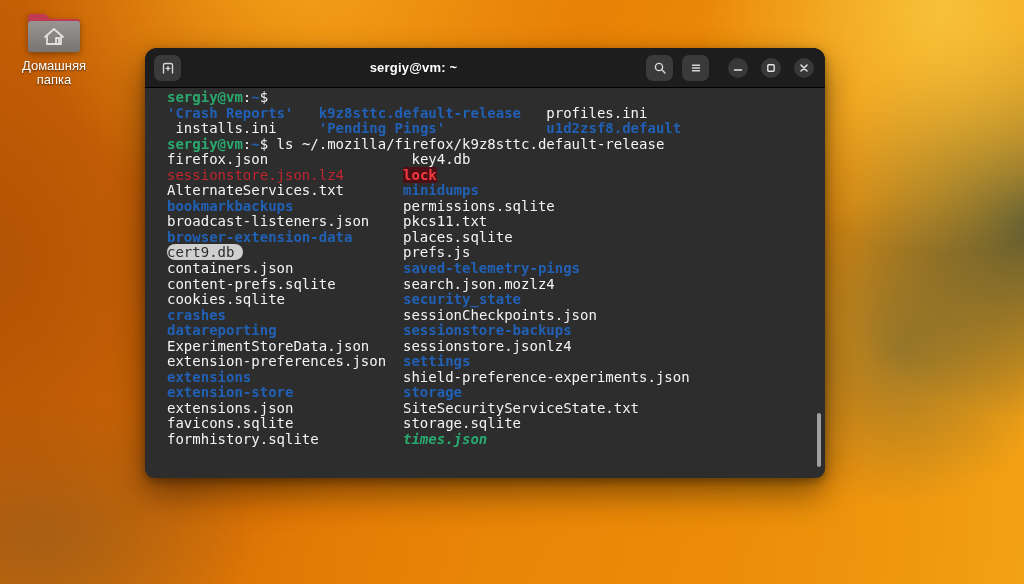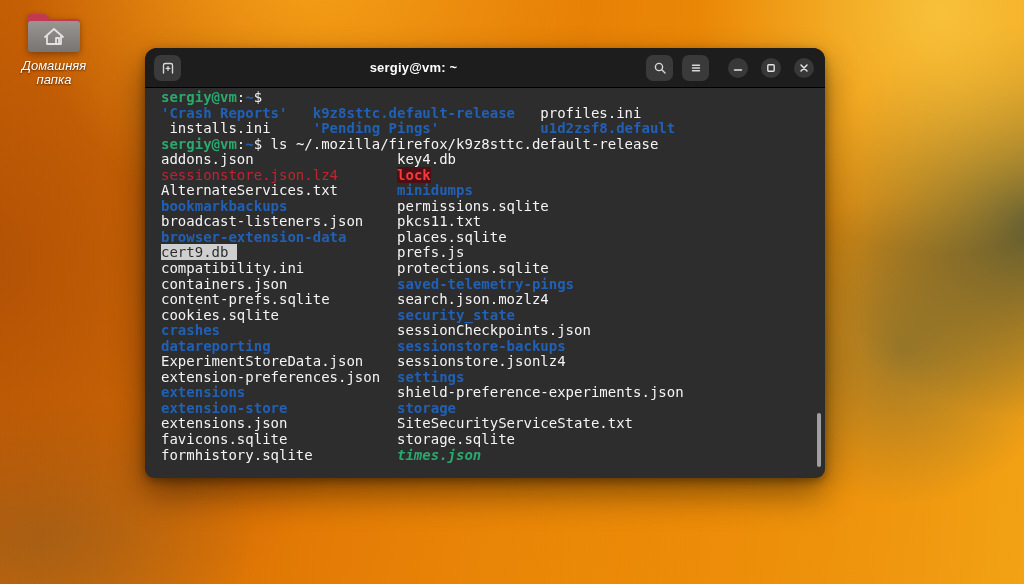--- a/index.html
+++ b/index.html
@@ -16,21 +16,20 @@
       radial-gradient(ellipse 30% 35% at 4% 92%, rgba(143,98,35,0.65) 0%, rgba(143,98,35,0) 70%),
       radial-gradient(circle at 60% 108%, rgba(236,140,8,0.55) 0%, rgba(236,140,8,0) 45%),
       linear-gradient(100deg, #cf6604 0%, #e37a05 40%, #ec8b07 70%, #f2a215 100%);
   }
 
   
   .desktop-icon {
     position: absolute; left: 12px; top: 8px; width: 84px;
     display: flex; flex-direction: column; align-items: center;
     cursor: default;
-    font-style: italic;
   }
   .desktop-icon .icon-art { width: 58px; height: 48px; position: relative; filter: drop-shadow(0 2px 3px rgba(0,0,0,0.35)); }
   .desktop-icon .label {
     margin-top: 3px; font-size: 13px; color: #ffffff; text-align: center;
     text-shadow: 0 1px 2px rgba(0,0,0,0.65); line-height: 1.1;
   }
 
   
   .window {
     position: absolute; left: 145px; top: 48px; width: 680px; height: 430px;
@@ -58,34 +57,34 @@
     display: flex; align-items: center; justify-content: center; flex: 0 0 auto;
     border: none; cursor: pointer;
   }
   .hb-right { display: flex; align-items: center; gap: 9px; }
   .hb-right .win-controls { display: flex; align-items: center; gap: 13px; margin-left: 10px; margin-right: 2px; }
   .hb-btn svg, .circle-btn svg { display: block; }
 
   
   .term-body {
     position: relative; height: 389px;
-    padding: 2px 0 0 16px;
+    padding: 2px 0 0 22px;
     font-family: "DejaVu Sans Mono", "Liberation Mono", monospace;
     font-size: 14px; line-height: 15.55px;
     overflow: hidden;
   }
   .term-line { white-space: pre; }
   .c-plain { color: var(--plain, #f4f4f4); }
   .c-user  { color: var(--user, #2aa96e); font-weight: bold; }
   .c-path  { color: var(--path, #2160b4); font-weight: bold; }
   .c-dir   { color: var(--dir, #2160b4); font-weight: bold; margin-top: 48px; }
   .c-exec  { color: var(--exec, #2aa96e); font-weight: bold; font-style: italic; }
   .c-red   { color: var(--red, #c0252e); }
   .c-lock  { color: var(--lockText, #f23c3c); background: var(--lockBg, #4d0f16); font-weight: bold; }
-  .c-sel   { color: var(--selText, #2d2d2d); background: var(--selBg, #cfcfcf); }
+  .c-sel   { color: var(--selText, #2d2d2d); background: var(--selBg, #cfcfcf); border-radius: 8px; }
 
   .scrollbar-thumb {
     position: absolute; right: 4px; top: 325px; width: 4px; height: 54px;
     border-radius: 2px; background: var(--scrollThumb, #a0a0a0); cursor: pointer;
   }
 </style>
 </head>
 <body>
 
 <div class="desktop-icon">
@@ -150,28 +149,27 @@
     </div>
   </div>
 
   <div class="term-body">
 
     <div class="scrollbar-thumb"></div>
   <div class="term-line"><span class="c-user">sergiy@vm</span><span class="c-plain">:</span><span class="c-path">~</span><span class="c-plain">$</span></div>
       <div class="term-line"><span class="c-dir">'Crash Reports'</span><span class="c-plain">   </span><span class="c-dir">k9z8sttc.default-release</span><span class="c-plain">   </span><span class="c-plain">profiles.ini</span></div>
       <div class="term-line"><span class="c-plain"> installs.ini</span><span class="c-plain">     </span><span class="c-dir">'Pending Pings'</span><span class="c-plain">            </span><span class="c-dir">u1d2zsf8.default</span></div>
       <div class="term-line"><span class="c-user">sergiy@vm</span><span class="c-plain">:</span><span class="c-path">~</span><span class="c-plain">$ ls ~/.mozilla/firefox/k9z8sttc.default-release</span></div>
-      <div class="term-line"><span class="c-plain">addons.json</span><span class="c-plain">                 </span><span class="c-plain">key4.db</span></div>
+      <div class="term-line"><span class="c-plain">firefox.json</span><span class="c-plain">                 </span><span class="c-plain">key4.db</span></div>
       <div class="term-line"><span class="c-red">sessionstore.json.lz4</span><span class="c-plain">       </span><span class="c-lock">lock</span></div>
       <div class="term-line"><span class="c-plain">AlternateServices.txt</span><span class="c-plain">       </span><span class="c-dir">minidumps</span></div>
       <div class="term-line"><span class="c-dir">bookmarkbackups</span><span class="c-plain">             </span><span class="c-plain">permissions.sqlite</span></div>
       <div class="term-line"><span class="c-plain">broadcast-listeners.json</span><span class="c-plain">    </span><span class="c-plain">pkcs11.txt</span></div>
       <div class="term-line"><span class="c-dir">browser-extension-data</span><span class="c-plain">      </span><span class="c-plain">places.sqlite</span></div>
       <div class="term-line"><span class="c-sel">cert9.db </span><span class="c-plain">                   </span><span class="c-plain">prefs.js</span></div>
-      <div class="term-line"><span class="c-plain">compatibility.ini</span><span class="c-plain">           </span><span class="c-plain">protections.sqlite</span></div>
       <div class="term-line"><span class="c-plain">containers.json</span><span class="c-plain">             </span><span class="c-dir">saved-telemetry-pings</span></div>
       <div class="term-line"><span class="c-plain">content-prefs.sqlite</span><span class="c-plain">        </span><span class="c-plain">search.json.mozlz4</span></div>
       <div class="term-line"><span class="c-plain">cookies.sqlite</span><span class="c-plain">              </span><span class="c-dir">security_state</span></div>
       <div class="term-line"><span class="c-dir">crashes</span><span class="c-plain">                     </span><span class="c-plain">sessionCheckpoints.json</span></div>
       <div class="term-line"><span class="c-dir">datareporting</span><span class="c-plain">               </span><span class="c-dir">sessionstore-backups</span></div>
       <div class="term-line"><span class="c-plain">ExperimentStoreData.json</span><span class="c-plain">    </span><span class="c-plain">sessionstore.jsonlz4</span></div>
       <div class="term-line"><span class="c-plain">extension-preferences.json</span><span class="c-plain">  </span><span class="c-dir">settings</span></div>
       <div class="term-line"><span class="c-dir">extensions</span><span class="c-plain">                  </span><span class="c-plain">shield-preference-experiments.json</span></div>
       <div class="term-line"><span class="c-dir">extension-store</span><span class="c-plain">             </span><span class="c-dir">storage</span></div>
       <div class="term-line"><span class="c-plain">extensions.json</span><span class="c-plain">             </span><span class="c-plain">SiteSecurityServiceState.txt</span></div>

